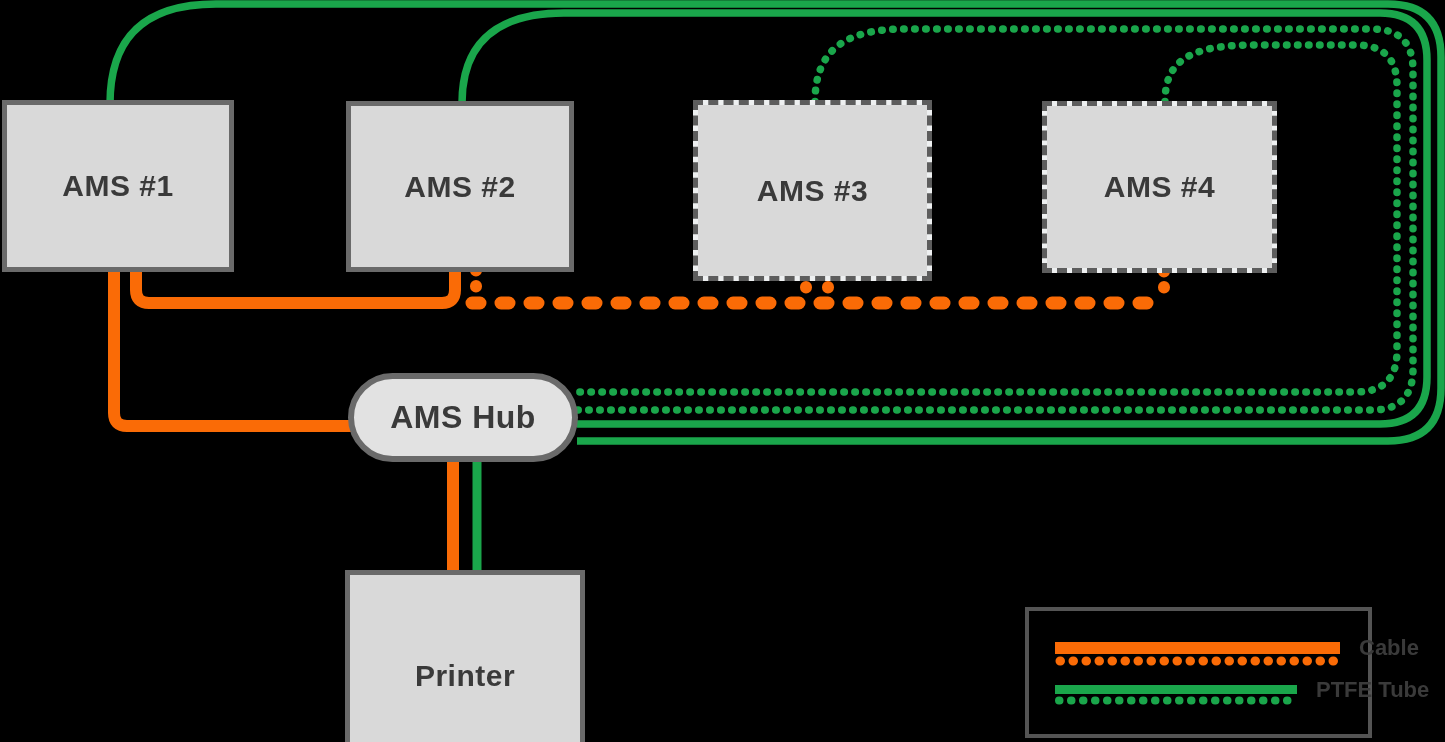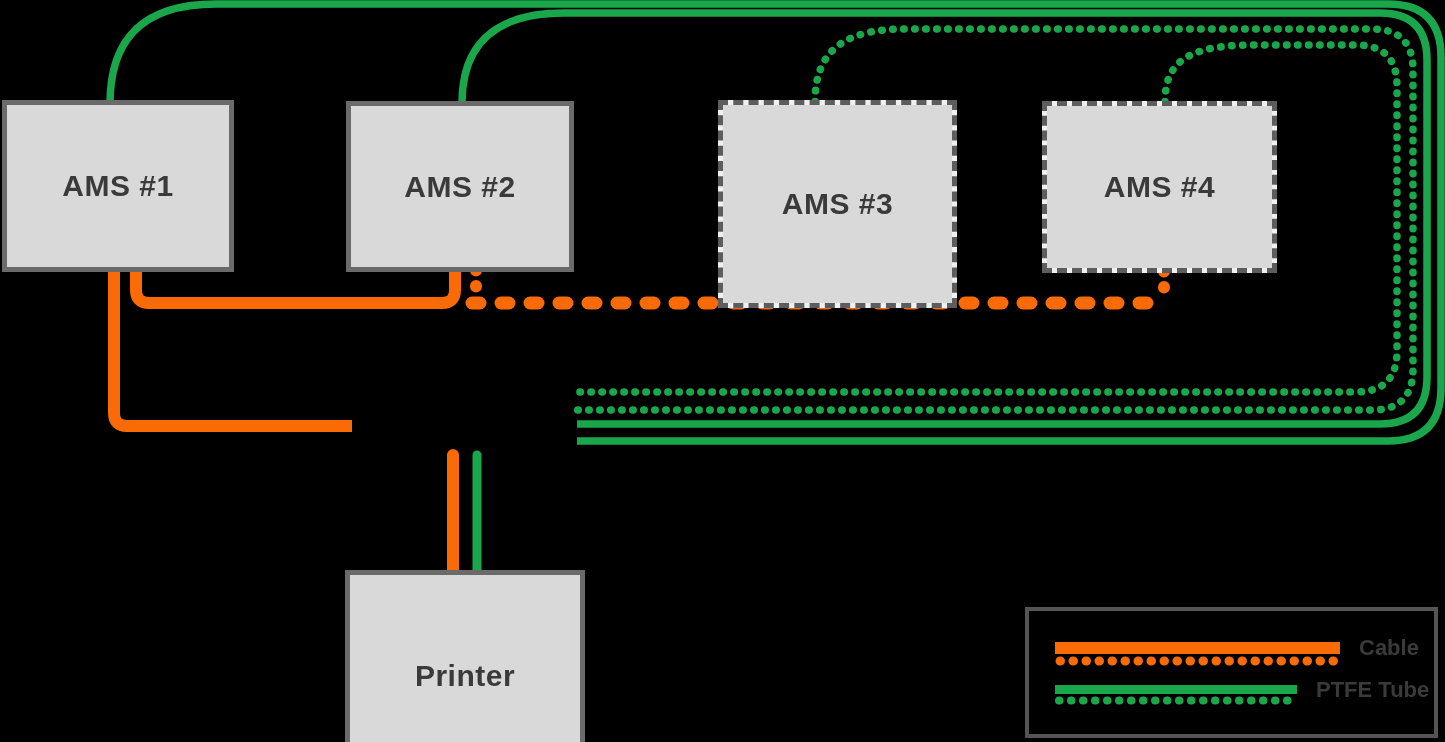--- a/index.html
+++ b/index.html
@@ -72,34 +72,37 @@
   </svg>
 
   <div class="node solid" style="left:2px;top:100px;width:232px;height:172px">
     <span>AMS #1</span>
   </div>
 
   <div class="node solid" style="left:346px;top:101px;width:228px;height:171px">
     <span>AMS #2</span>
   </div>
 
-  <div class="node dashed" style="left:718px;top:100px;width:239px;height:208px">
+  <div class="node dashed" style="left:693px;top:100px;width:239px;height:181px">
     <span>AMS #3</span>
   </div>
 
   <div class="node dashed" style="left:1042px;top:101px;width:235px;height:172px">
     <span>AMS #4</span>
   </div>
 
+  <div class="node solid pill" style="left:348px;top:373px;width:230px;height:89px">
+    <span>AMS Hub</span>
+  </div>
 
   <div class="node solid" style="left:345px;top:570px;width:240px;height:212px">
     <span>Printer</span>
   </div>
 
-  <div class="legend" style="left:1025px;top:607px;width:413px;height:131px">
+  <div class="legend" style="left:1025px;top:607px;width:347px;height:131px">
 
     <svg class="sample" style="left:26px;top:31px" width="290" height="28">
       <line x1="0" y1="6" x2="285" y2="6" stroke="var(--cable,#fa6b06)" stroke-width="12"></line>
       <line x1="5" y1="19" x2="282" y2="19" stroke="var(--cable,#fa6b06)" stroke-width="9" stroke-linecap="round" stroke-dasharray="0.5 12.5"></line>
     </svg>
     <span class="legend-label" style="left:330px;top:24px">Cable</span>
 
     <svg class="sample" style="left:26px;top:73px" width="252" height="24">
       <line x1="0" y1="5.5" x2="242" y2="5.5" stroke="var(--tube,#1aa64b)" stroke-width="9"></line>
       <line x1="4" y1="16.5" x2="240" y2="16.5" stroke="var(--tube,#1aa64b)" stroke-width="8" stroke-linecap="round" stroke-dasharray="0.5 11.5"></line>

